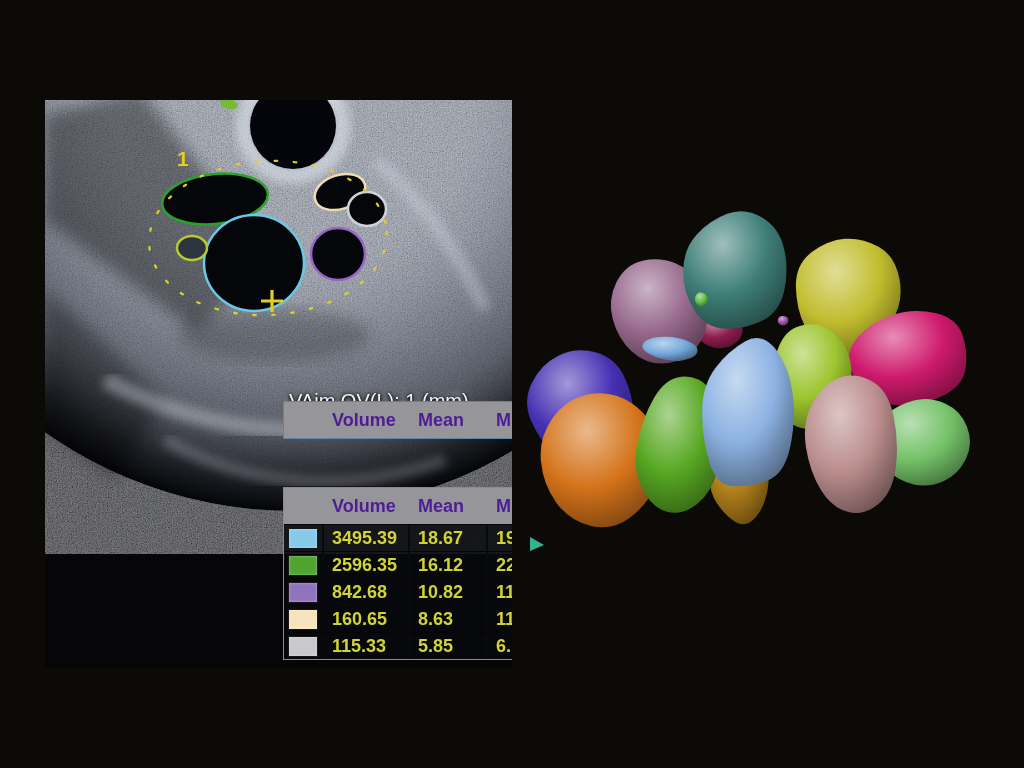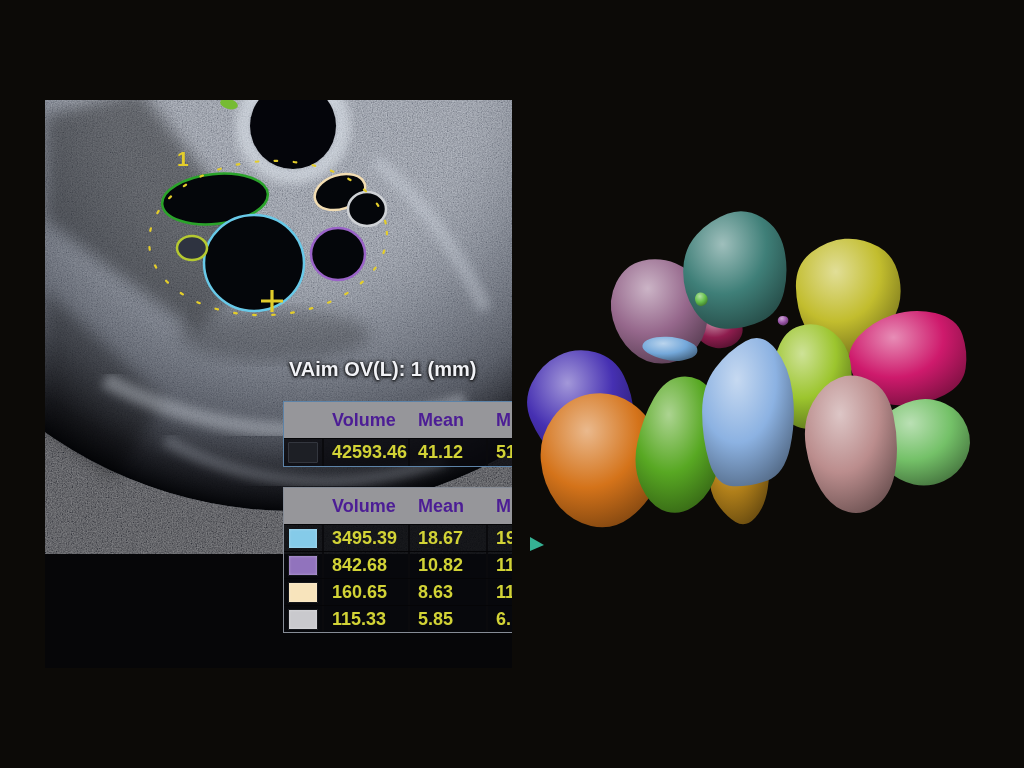--- a/index.html
+++ b/index.html
@@ -4,21 +4,21 @@
 <style>
   html,body{margin:0;padding:0;background:#0c0a07;}
   *{box-sizing:border-box;}
   .stage{position:relative;width:1024px;height:768px;background:#0c0a07;overflow:hidden;
          font-family:"Liberation Sans","DejaVu Sans",sans-serif;}
   
   .us-pane{position:absolute;left:45px;top:100px;width:467px;height:568px;background:#060608;overflow:hidden;}
   #fan-svg{position:absolute;left:0;top:0;}
   .us-title{position:absolute;left:244px;height:30px;line-height:30px;color:#f1f2f6;font-size:20px;
             white-space:nowrap;text-shadow:0 1px 3px #000,0 0 4px #000;z-index:3;}
-  #title1{top:254px;font-weight:bold;}
+  #title1{top:286px;}
   #title2{top:356px;}
   .mtable{position:absolute;left:238px;width:292px;font-size:18px;z-index:3;}
   #table1{top:301px;border:1px solid #5d83a8;background:rgba(8,9,13,.82);}
   #table2{top:387px;border:1px solid #868c96;background:rgba(8,9,13,.86);}
   .thead{display:flex;height:36px;line-height:24px;background:#96969a;color:#4c1d95;font-weight:bold;}
   .trow{display:flex;height:27px;align-items:center;border-top:1px solid #050507;color:#d2d336;font-weight:bold;}
   #table1 .trow{height:28px;}
   .c{height:100%;display:flex;align-items:center;}
   .c.sw{flex:0 0 40px;justify-content:center;border-right:2px solid #0a0a0d;}
   .c.v{flex:0 0 86px;padding-left:8px;border-right:2px solid #0a0a0d;}
@@ -102,44 +102,44 @@
     </svg>
 
     <div class="us-title" id="title1">VAim OV(L): 1 (mm)</div>
     <div class="mtable" id="table1">
       <div class="thead">
         <div class="c sw"></div>
         <div class="c v">Volume</div>
         <div class="c m">Mean</div>
         <div class="c x">M</div>
       </div>
-      <div class="trow">
-        <div class="c sw">
-            <span class="swatch empty"></span>
-          </div>
-        <div class="c v">42593.46</div>
-        <div class="c m">41.12</div>
-        <div class="c x">51</div>
-      </div>
     </div>
 
     <div class="mtable" id="table2">
       <div class="thead">
         <div class="c sw"></div>
         <div class="c v">Volume</div>
         <div class="c m">Mean</div>
         <div class="c x">M</div>
       </div>
       <div class="trow">
         <div class="c sw">
             <span class="swatch" style="background-color: rgb(133, 203, 233);"></span>
           </div>
         <div class="c v">3495.39</div>
         <div class="c m">18.67</div>
         <div class="c x">19</div>
+      </div>
+      <div class="trow">
+        <div class="c sw">
+            <span class="swatch" style="background-color: rgb(79, 164, 48);"></span>
+          </div>
+        <div class="c v">2596.35</div>
+        <div class="c m">16.12</div>
+        <div class="c x">22</div>
       </div>
       <div class="trow">
         <div class="c sw">
             <span class="swatch" style="background-color: rgb(145, 115, 189);"></span>
           </div>
         <div class="c v">842.68</div>
         <div class="c m">10.82</div>
         <div class="c x">11</div>
       </div>
       <div class="trow">

